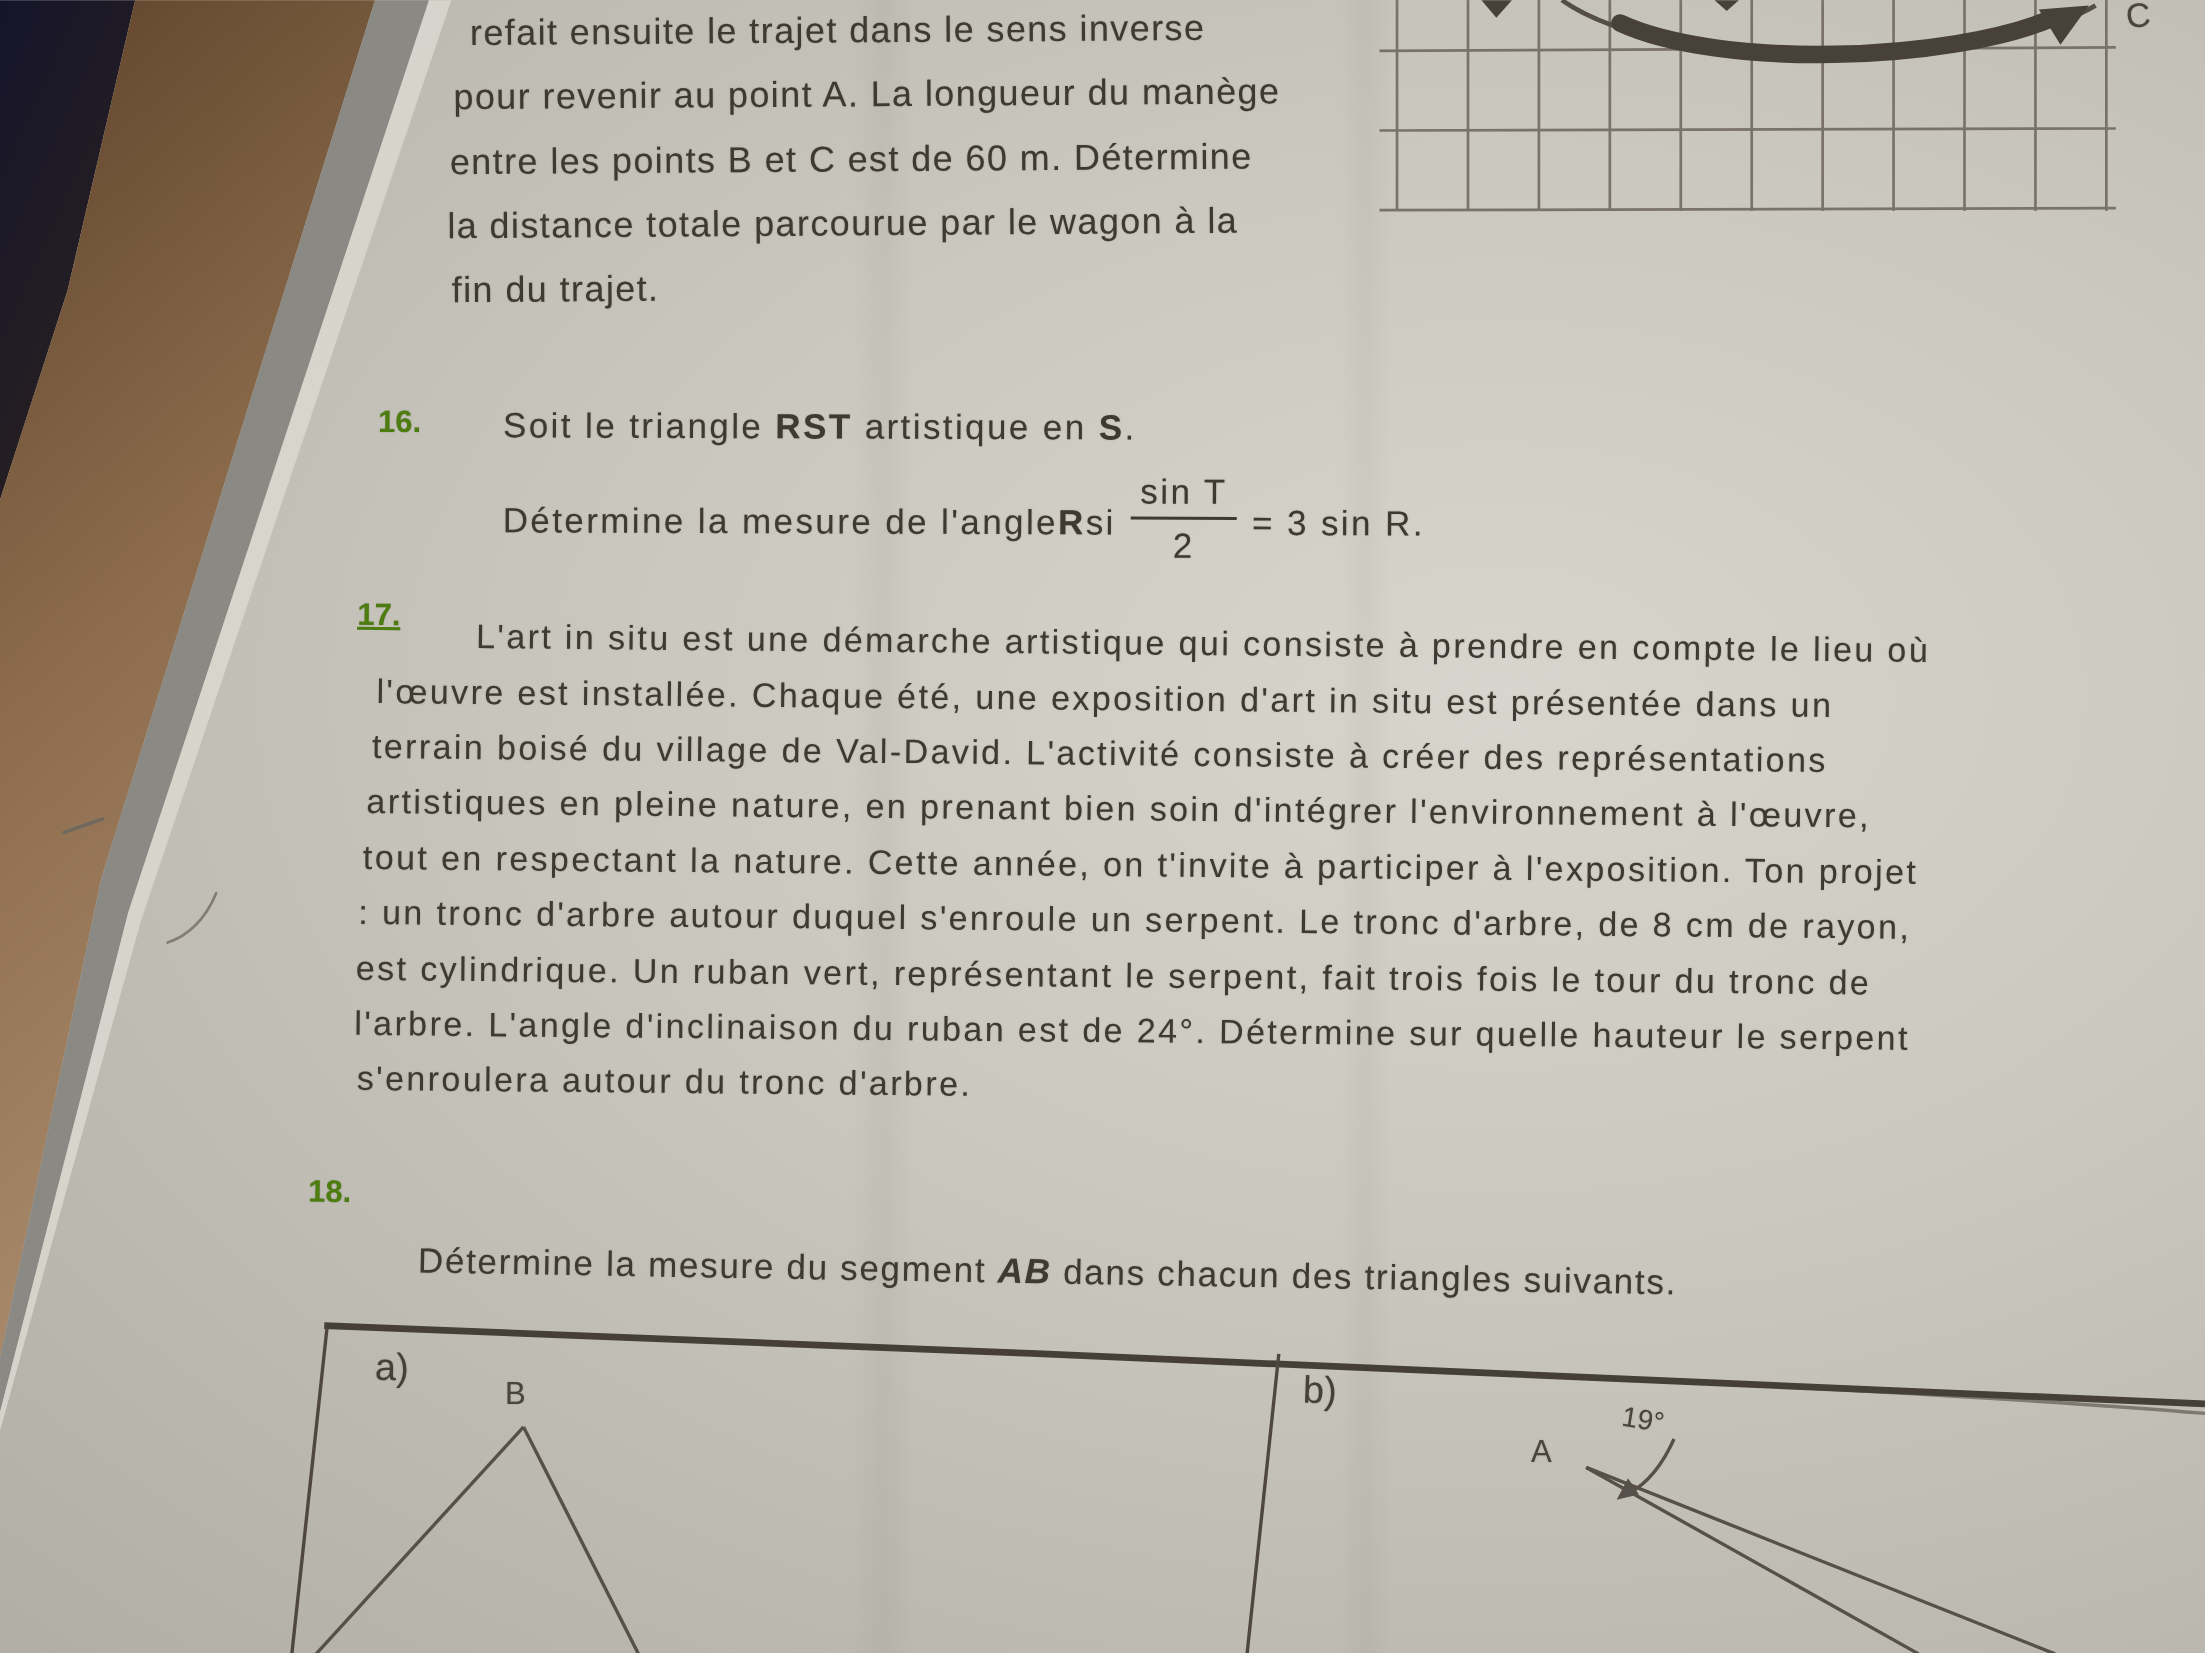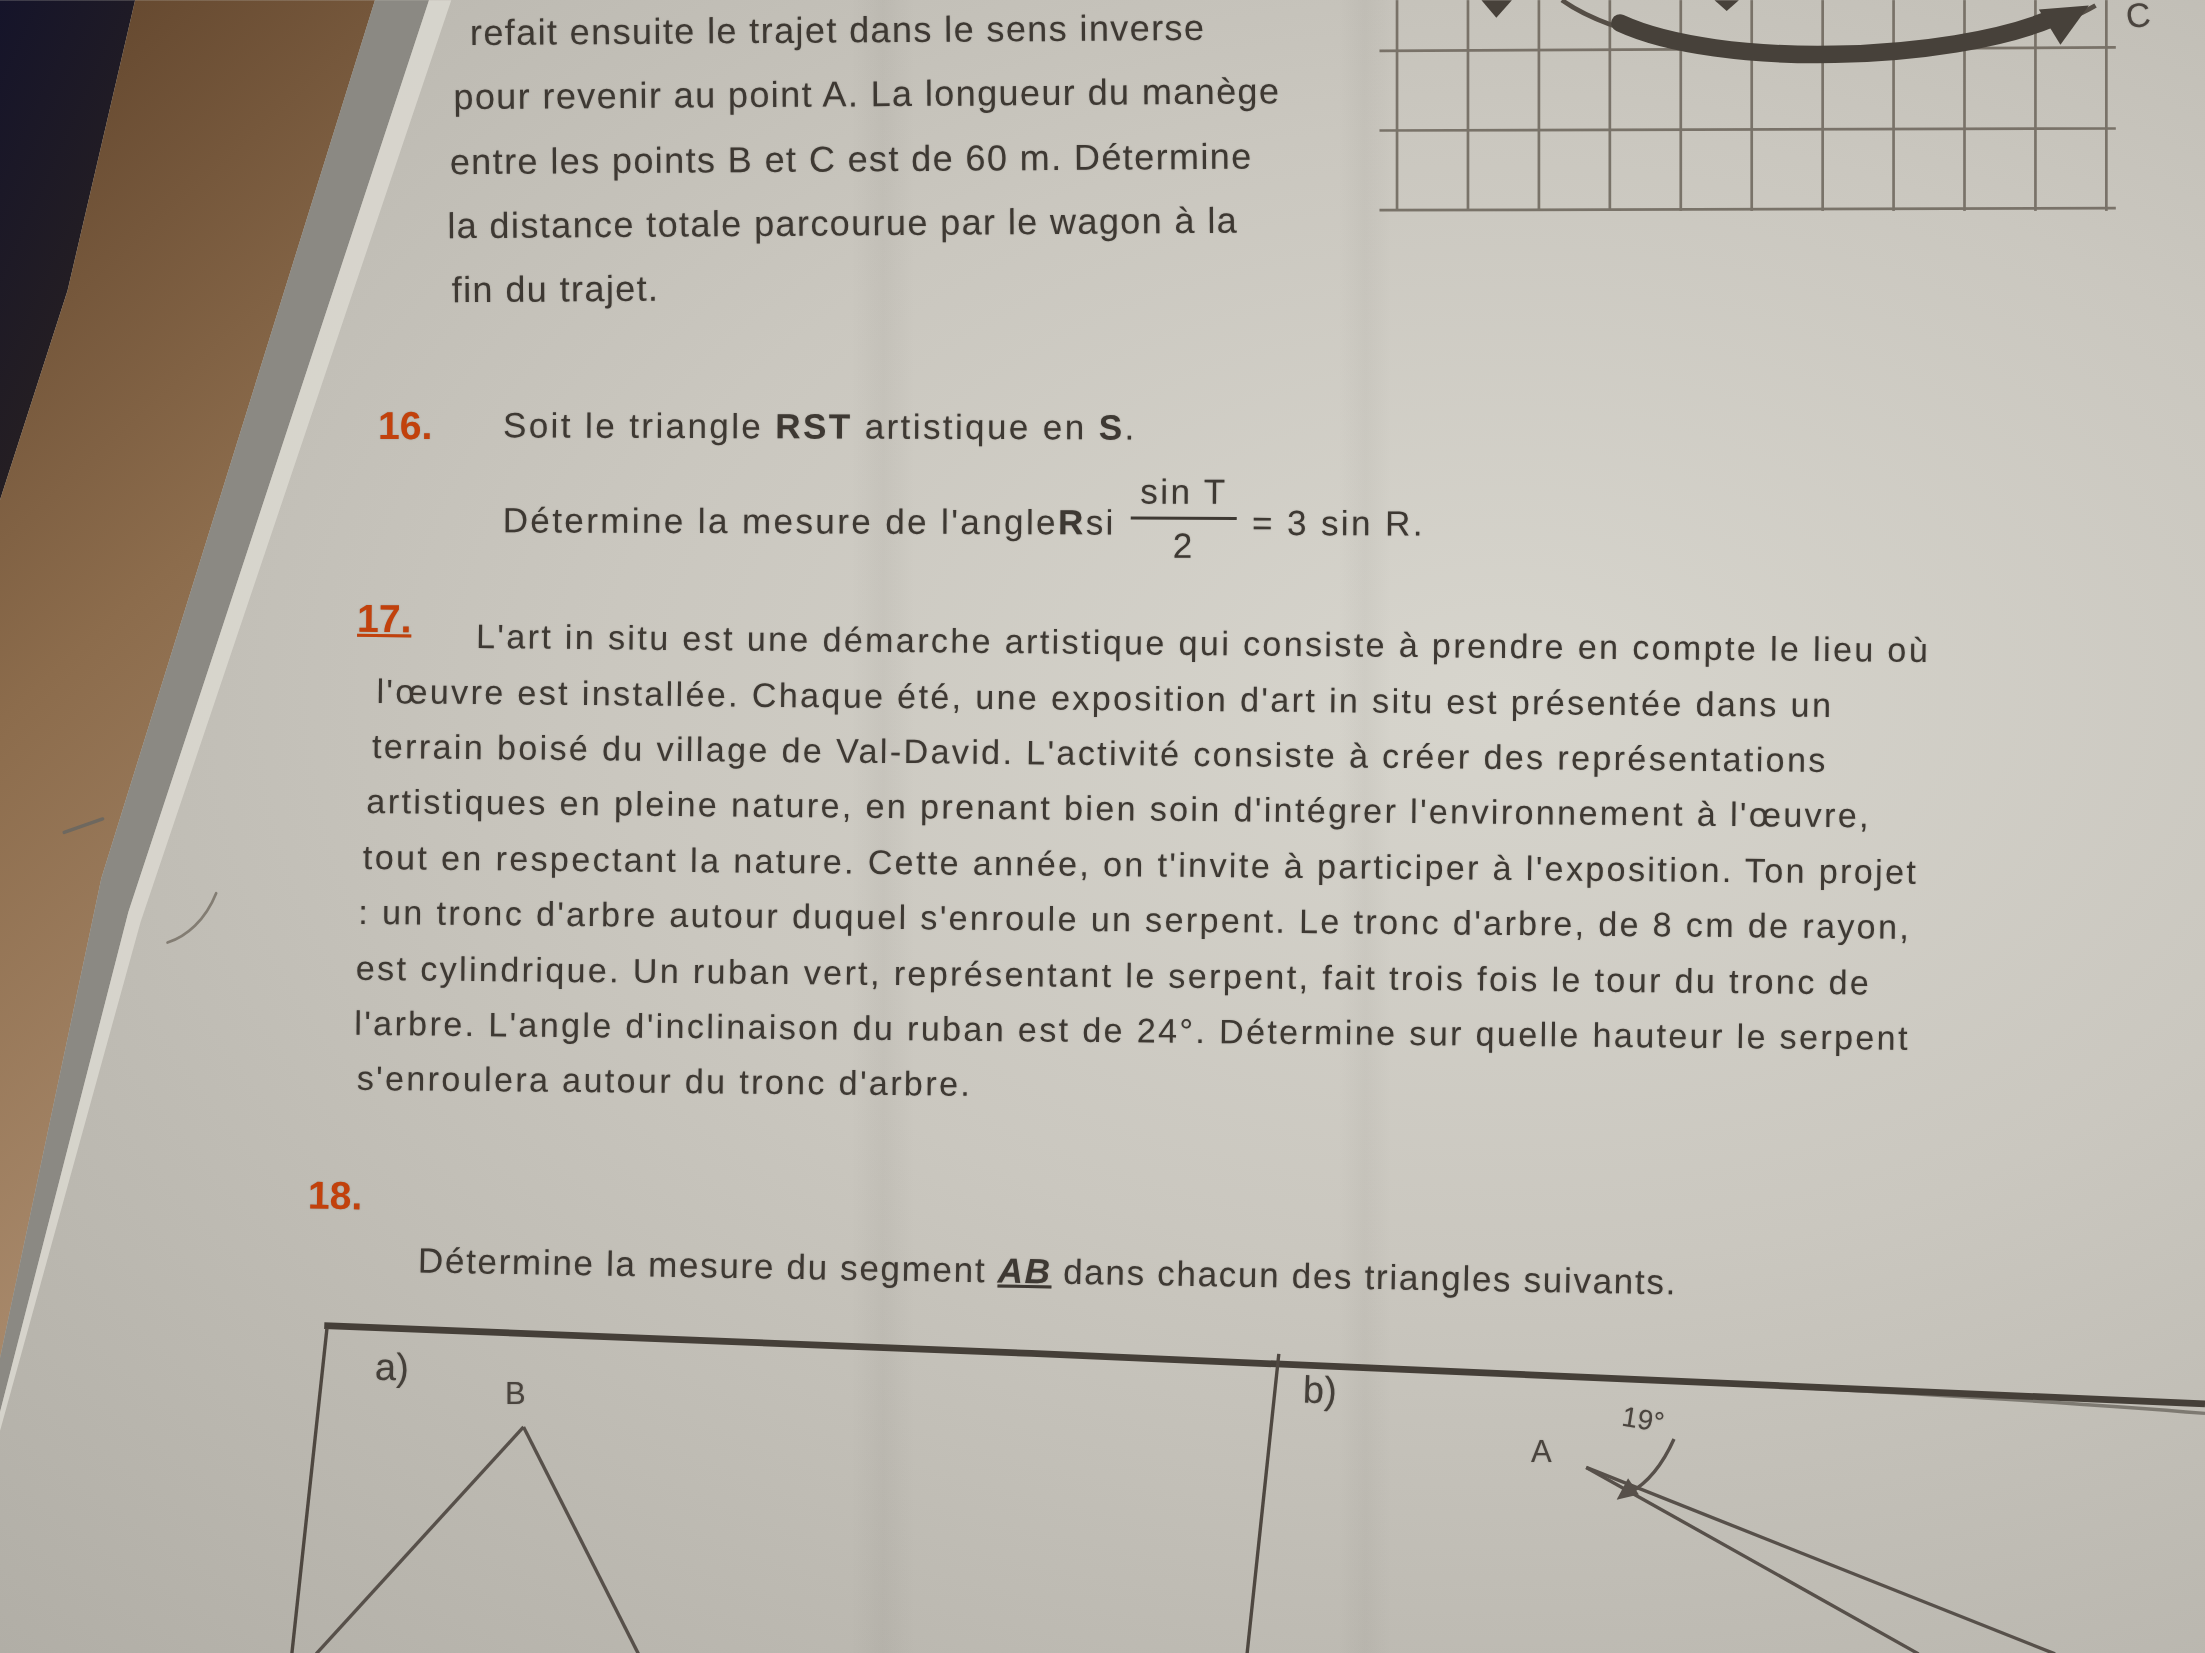--- a/index.html
+++ b/index.html
@@ -8,26 +8,26 @@
     background:
       radial-gradient(ellipse at 68% 42%, #d7d5cd 0%, #cac7bf 42%, #bdbab2 72%, #b1aea6 100%);
     font-family:"Liberation Sans", sans-serif;
   }
   .layer{position:absolute;left:0;top:0;}
   .txt{
     position:absolute;white-space:nowrap;color:#3e3933;
     text-shadow:0 0 1.4px rgba(62,57,51,.35);
   }
   .intro-line{font-size:36px;letter-spacing:1.4px;}
-  .p-number{font-size:39px;font-weight:bold;color:#c2410c;}
+  .p-number{font-size:31px;font-weight:bold;color:#4d7c0f;}
   .p16-line{font-size:35px;letter-spacing:2.4px;}
   .p17-line{font-size:34px;letter-spacing:2.4px;}
   .p18-line{font-size:35px;letter-spacing:1.7px;}
   .bold{font-weight:bold;}
-  .boldital{font-weight:bold;font-style:italic;text-decoration:underline;}
+  .boldital{font-weight:bold;font-style:italic;}
   .frac{
     display:inline-flex;flex-direction:column;align-items:center;
     vertical-align:middle;margin:8px 15px;transform:translateY(-4px);
   }
   .frac .num{padding:0 9.5px 5.4px 9.5px;border-bottom:3.4px solid #3e3933;font-size:35px;}
   .frac .den{padding-top:5.4px;font-size:35px;}
   .p16-row{display:flex;align-items:center;}
   .panel-label{font-size:38px;color:#45403a;}
   .vertex-label{font-size:31px;color:#4a443e;}
   .angle-label{font-size:28px;color:#4a443e;}

